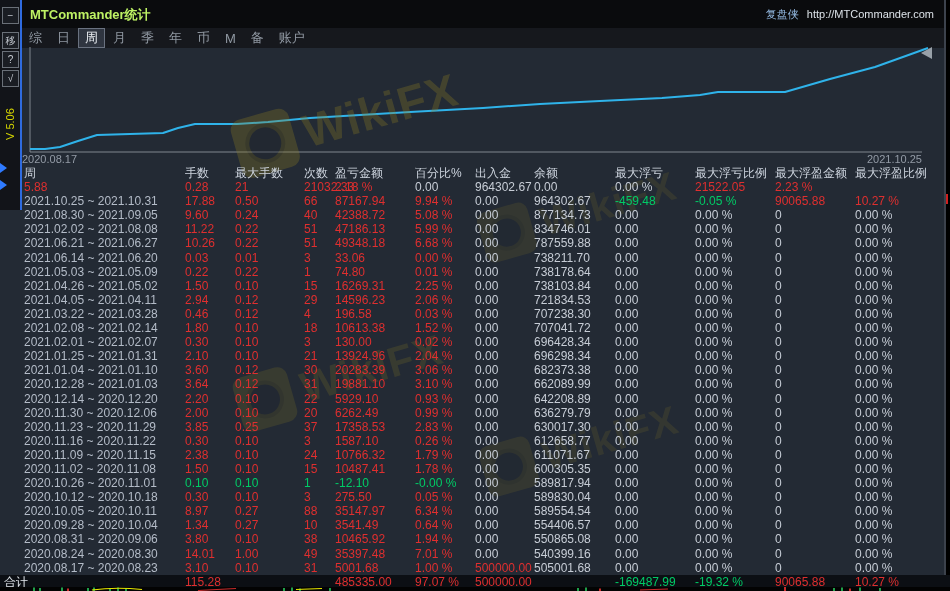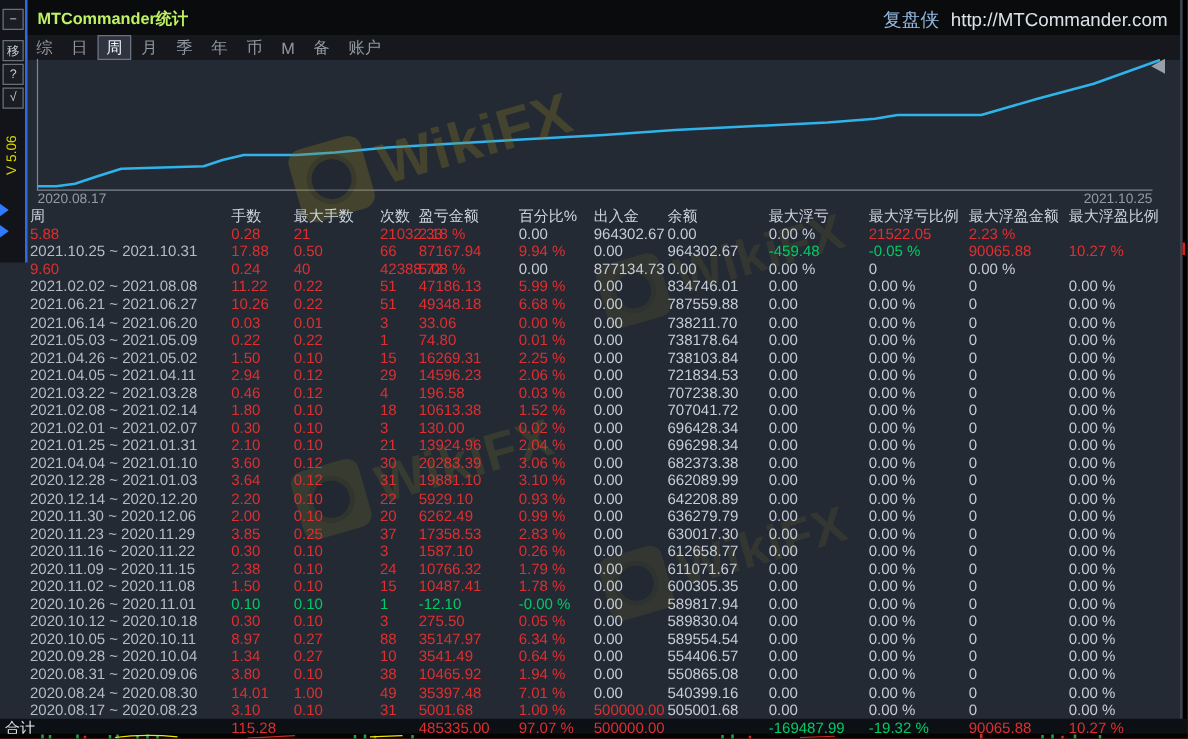--- a/index.html
+++ b/index.html
@@ -9,41 +9,41 @@
     -webkit-font-smoothing:antialiased;
   }
   :root{
     --red:#DF2F2F;--green:#00CB66;--light:#C7CDD6;--muted:#99A1AC;
     --olive:#8F7F22;--curve:#2FB3EA;--blue:#2F6BE0;
   }
   
   .titlebar{position:absolute;left:0;top:0;width:944px;height:28px;background:#0A0B0D;
     border-bottom:1px solid #23272E;}
   .win-title{position:absolute;left:30px;top:6px;font-size:13px;font-weight:bold;color:#bef264;}
-  .brand{position:absolute;right:10px;top:7px;font-size:15px;white-space:nowrap;}
+  .brand{position:absolute;right:10px;top:7px;font-size:11px;white-space:nowrap;}
   .brand .bname{color:#93B8E0;}
   .brand .burl{color:#DCE2E8;margin-left:5px;}
   
   .menubar{position:absolute;left:22px;top:28px;width:922px;height:20px;background:#16181D;
     display:flex;align-items:center;gap:0;}
   .mi{color:#9098A2;font-size:13px;padding:1px 7px;margin-right:1px;cursor:default;}
   .mi.sel{color:#EAEEF2;background:#2F3540;border:1px solid #6A7280;padding:0 6px;}
   
   .sidebar{position:absolute;left:0;top:0;width:20px;height:210px;background:#121419;z-index:5;}
   .sidebar-border{position:absolute;left:20px;top:0;width:2px;height:210px;background:var(--blue);z-index:6;}
   .sbtn{position:absolute;left:2px;width:15px;height:15px;border:1px solid #6A7078;background:#1A1D23;
     color:#C8CDD4;font-size:10px;display:flex;align-items:center;justify-content:center;z-index:7;}
   .version{position:absolute;left:4px;top:140px;transform:rotate(-90deg);transform-origin:0 0;
     white-space:nowrap;color:#D6D600;font-size:11px;z-index:7;}
   .chev{position:absolute;left:0;width:0;height:0;z-index:7;
     border-left:7px solid #2F7BFF;border-top:5px solid transparent;border-bottom:5px solid transparent;}
   
   .chart{position:absolute;left:0;top:47px;width:944px;height:106px;}
   .chart-date{position:absolute;top:153px;font-size:11px;color:#939BA6;}
-  .chart-date.left{left:30px;}
+  .chart-date.left{left:22px;}
   .chart-date.right{right:28px;margin-left:31px;}
   
   .wm{position:absolute;display:flex;align-items:center;gap:10px;transform:rotate(-16deg);
     pointer-events:none;z-index:2;}
   .wm-logo{border-radius:18%;background:var(--olive);position:relative;}
   .wm-logo::after{content:'';position:absolute;inset:16%;border-radius:50%;background:#20252D;
     border:4px solid #6E6119;}
   .wm-text{font-weight:bold;color:var(--olive);letter-spacing:1px;}
   
   .table{position:absolute;left:0;top:166px;width:950px;z-index:3;}
@@ -159,20 +159,21 @@
         <span class="kr">87167.94</span>
         <span class="kr">9.94 %</span>
         <span class="kw">0.00</span>
         <span class="kw">964302.67</span>
         <span class="kg">-459.48</span>
         <span class="kg">-0.05 %</span>
         <span class="kr">90065.88</span>
         <span class="kr">10.27 %</span>
       </div>
       <div class="trow">
+        <span class="period">2021.08.30 ~ 2021.09.05</span>
         <span class="kr">9.60</span>
         <span class="kr">0.24</span>
         <span class="kr">40</span>
         <span class="kr">42388.72</span>
         <span class="kr">5.08 %</span>
         <span class="kw">0.00</span>
         <span class="kw">877134.73</span>
         <span class="kw">0.00</span>
         <span class="kw">0.00 %</span>
         <span class="kw">0</span>
@@ -312,21 +313,21 @@
         <span class="kr">13924.96</span>
         <span class="kr">2.04 %</span>
         <span class="kw">0.00</span>
         <span class="kw">696298.34</span>
         <span class="kw">0.00</span>
         <span class="kw">0.00 %</span>
         <span class="kw">0</span>
         <span class="kw">0.00 %</span>
       </div>
       <div class="trow">
-        <span class="period">2021.04.04 ~ 2021.01.10</span>
+        <span class="period">2021.01.04 ~ 2021.01.10</span>
         <span class="kr">3.60</span>
         <span class="kr">0.12</span>
         <span class="kr">30</span>
         <span class="kr">20283.39</span>
         <span class="kr">3.06 %</span>
         <span class="kw">0.00</span>
         <span class="kw">682373.38</span>
         <span class="kw">0.00</span>
         <span class="kw">0.00 %</span>
         <span class="kw">0</span>

